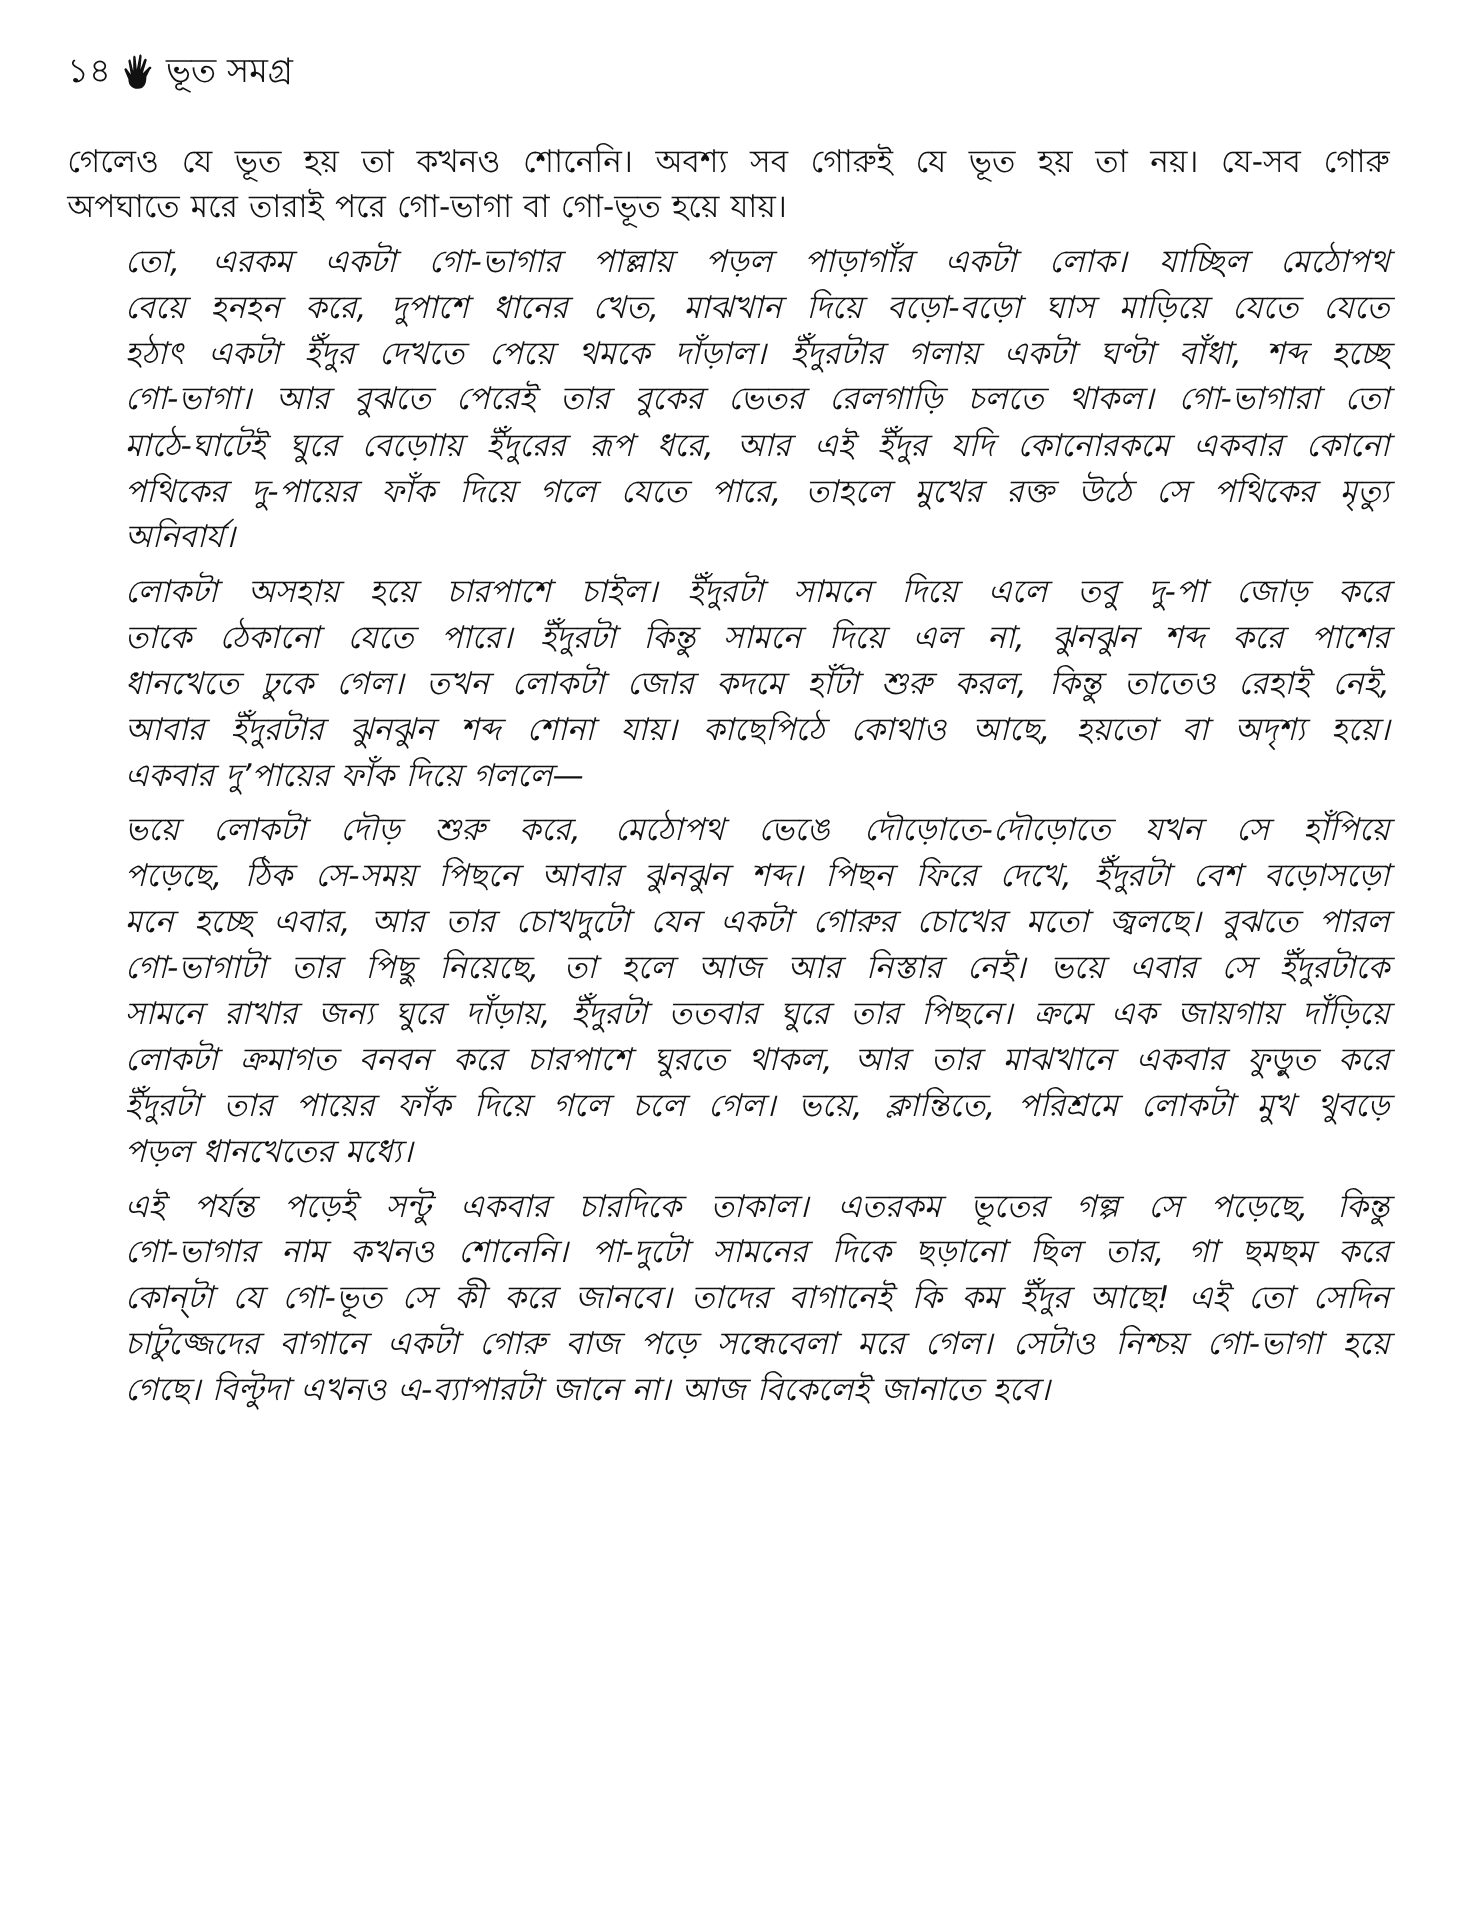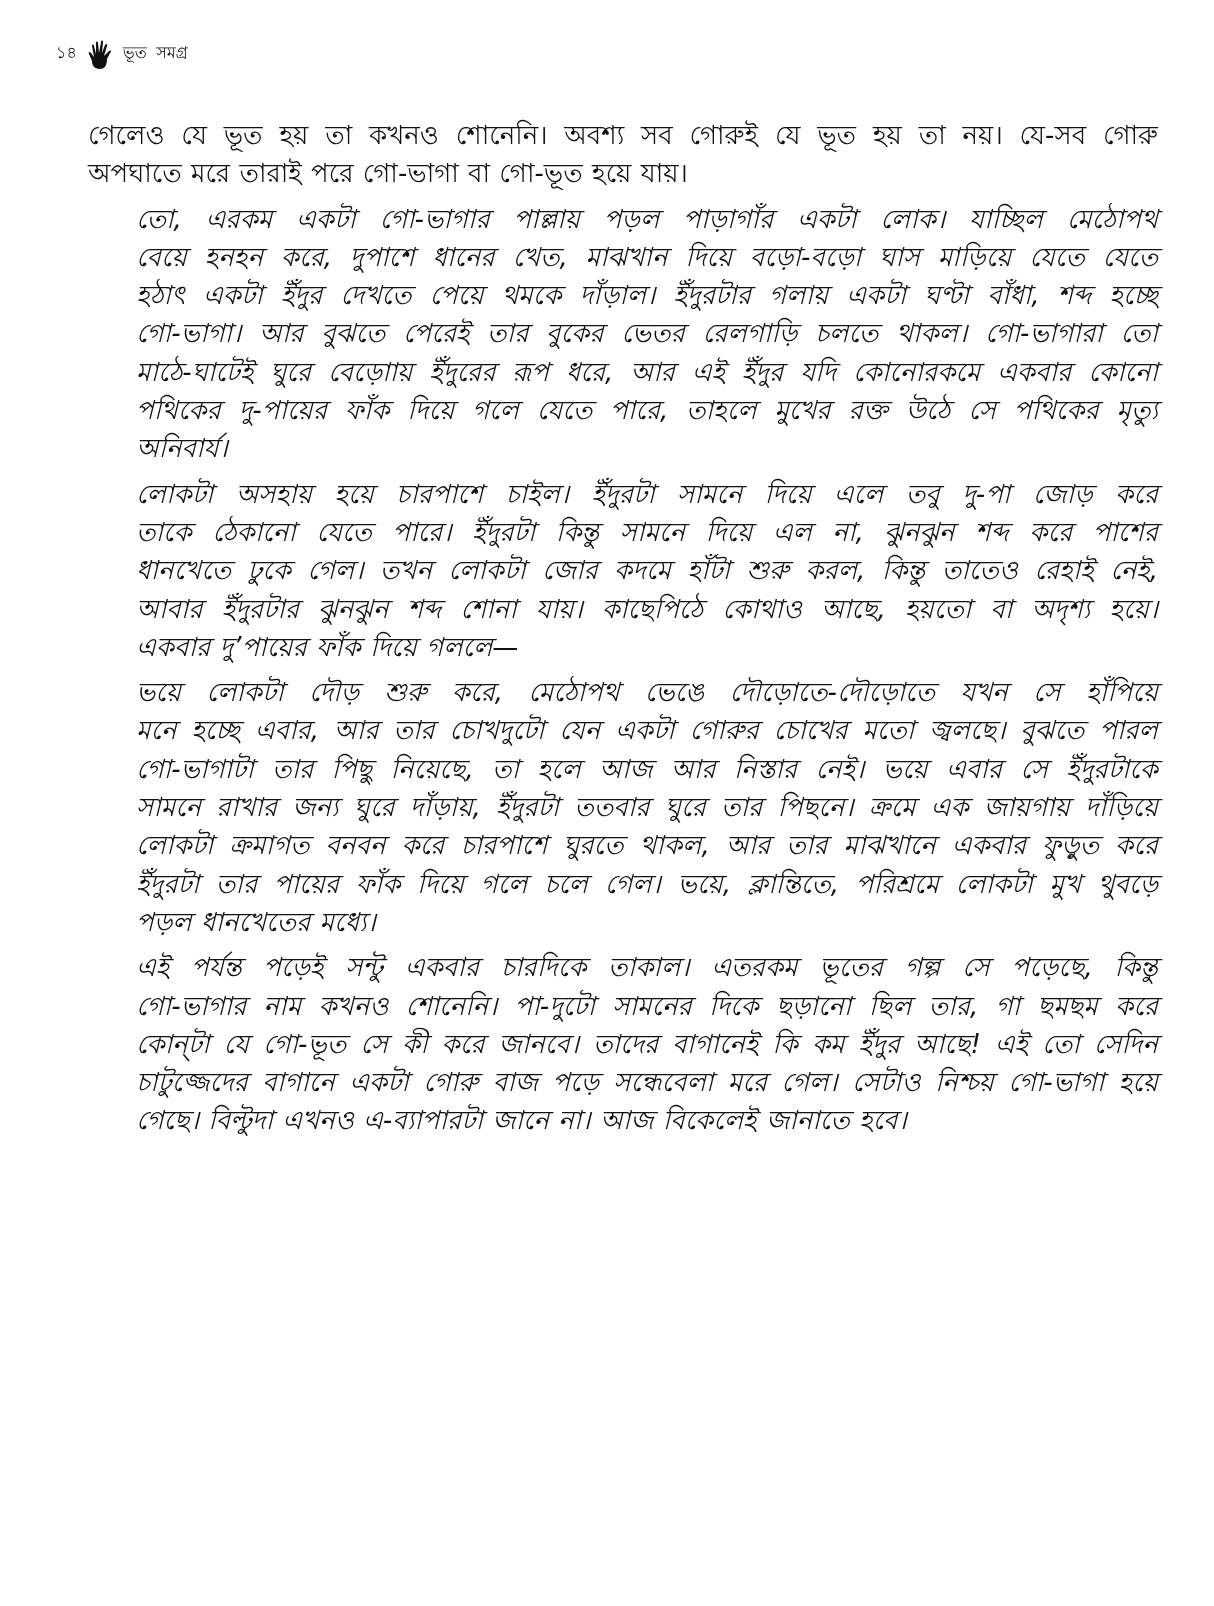--- a/index.html
+++ b/index.html
@@ -13,37 +13,37 @@
       overflow: hidden;
     }
     .page {
       position: absolute;
       left: 56px;
       top: 40px;
       width: 1102px;
     }
     .running-head {
       display: flex;
+      align-items: center;
       gap: 10px;
-      font-size: 16px;
+      font-size: 28px;
       height: 40px;
       margin-bottom: 36px;
-      font-family: Liberation Mono, monospace;
     }
     .hand-icon { width: 26px; height: 30px; display: inline-block; }
     .para {
       font-size: 26px;
       line-height: 38.3px;
       margin: 0 0 7px 0;
       text-align: justify;
       text-align-last: left;
       word-spacing: 1px;
     }
     .para.indent { text-indent: 48px; font-style: italic; }
-    .line { display: block; white-space: nowrap; text-align-last: justify; margin-left: 32px; }
+    .line { display: block; white-space: nowrap; text-align-last: justify; }
     .line.last { text-align-last: left; }
   </style>
 </head>
 <body>
 
 <div class="page">
 
   <div class="running-head">
     <span>১৪</span>
     <span class="hand-icon">
@@ -73,20 +73,21 @@
     <p class="para indent">
       <span class="line">লোকটা অসহায় হয়ে চারপাশে চাইল। ইঁদুরটা সামনে দিয়ে এলে তবু দু-পা জোড় করে</span>
       <span class="line">তাকে ঠেকানো যেতে পারে। ইঁদুরটা কিন্তু সামনে দিয়ে এল না, ঝুনঝুন শব্দ করে পাশের</span>
       <span class="line">ধানখেতে ঢুকে গেল। তখন লোকটা জোর কদমে হাঁটা শুরু করল, কিন্তু তাতেও রেহাই নেই,</span>
       <span class="line">আবার ইঁদুরটার ঝুনঝুন শব্দ শোনা যায়। কাছেপিঠে কোথাও আছে, হয়তো বা অদৃশ্য হয়ে।</span>
       <span class="line last">একবার দু’পায়ের ফাঁক দিয়ে গললে—</span>
     </p>
 
     <p class="para indent">
       <span class="line">ভয়ে লোকটা দৌড় শুরু করে, মেঠোপথ ভেঙে দৌড়োতে-দৌড়োতে যখন সে হাঁপিয়ে</span>
+      <span class="line">পড়েছে, ঠিক সে-সময় পিছনে আবার ঝুনঝুন শব্দ। পিছন ফিরে দেখে, ইঁদুরটা বেশ বড়োসড়ো</span>
       <span class="line">মনে হচ্ছে এবার, আর তার চোখদুটো যেন একটা গোরুর চোখের মতো জ্বলছে। বুঝতে পারল</span>
       <span class="line">গো-ভাগাটা তার পিছু নিয়েছে, তা হলে আজ আর নিস্তার নেই। ভয়ে এবার সে ইঁদুরটাকে</span>
       <span class="line">সামনে রাখার জন্য ঘুরে দাঁড়ায়, ইঁদুরটা ততবার ঘুরে তার পিছনে। ক্রমে এক জায়গায় দাঁড়িয়ে</span>
       <span class="line">লোকটা ক্রমাগত বনবন করে চারপাশে ঘুরতে থাকল, আর তার মাঝখানে একবার ফুড়ুত করে</span>
       <span class="line">ইঁদুরটা তার পায়ের ফাঁক দিয়ে গলে চলে গেল। ভয়ে, ক্লান্তিতে, পরিশ্রমে লোকটা মুখ থুবড়ে</span>
       <span class="line last">পড়ল ধানখেতের মধ্যে।</span>
     </p>
 
     <p class="para indent">
       <span class="line">এই পর্যন্ত পড়েই সন্টু একবার চারদিকে তাকাল। এতরকম ভূতের গল্প সে পড়েছে, কিন্তু</span>

